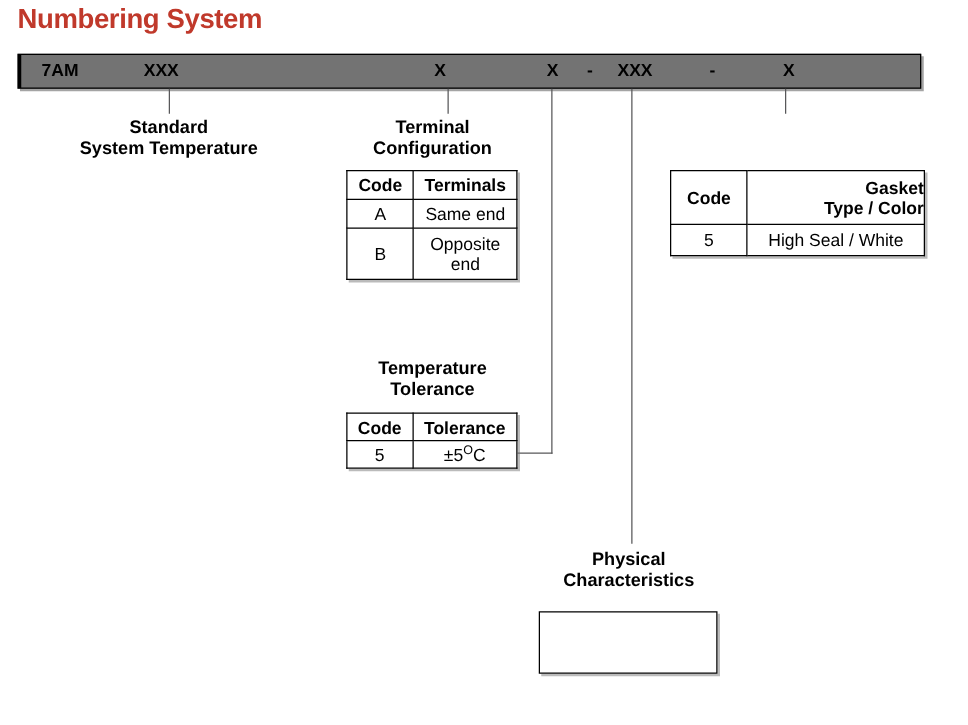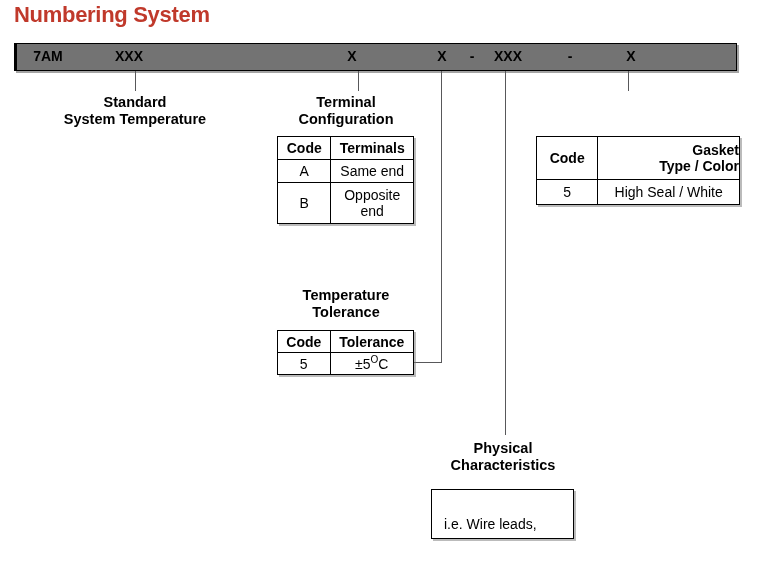--- a/index.html
+++ b/index.html
@@ -213,16 +213,15 @@
       <th style="width:84px; height:21px;">Tolerance</th>
     </tr>
     <tr>
       <td style="height:21px;">5</td>
       <td style="height:21px;"><span>±5</span><span class="sup">O</span><span>C</span></td>
     </tr>
   </tbody>
     </table>
 
   <div class="notebox" style="left:431px; top:489px; width:143px; height:50px;">
-    <div>i.e.  Wire leads,</div>
   </div>
 
 </div>
 
 </body></html>

